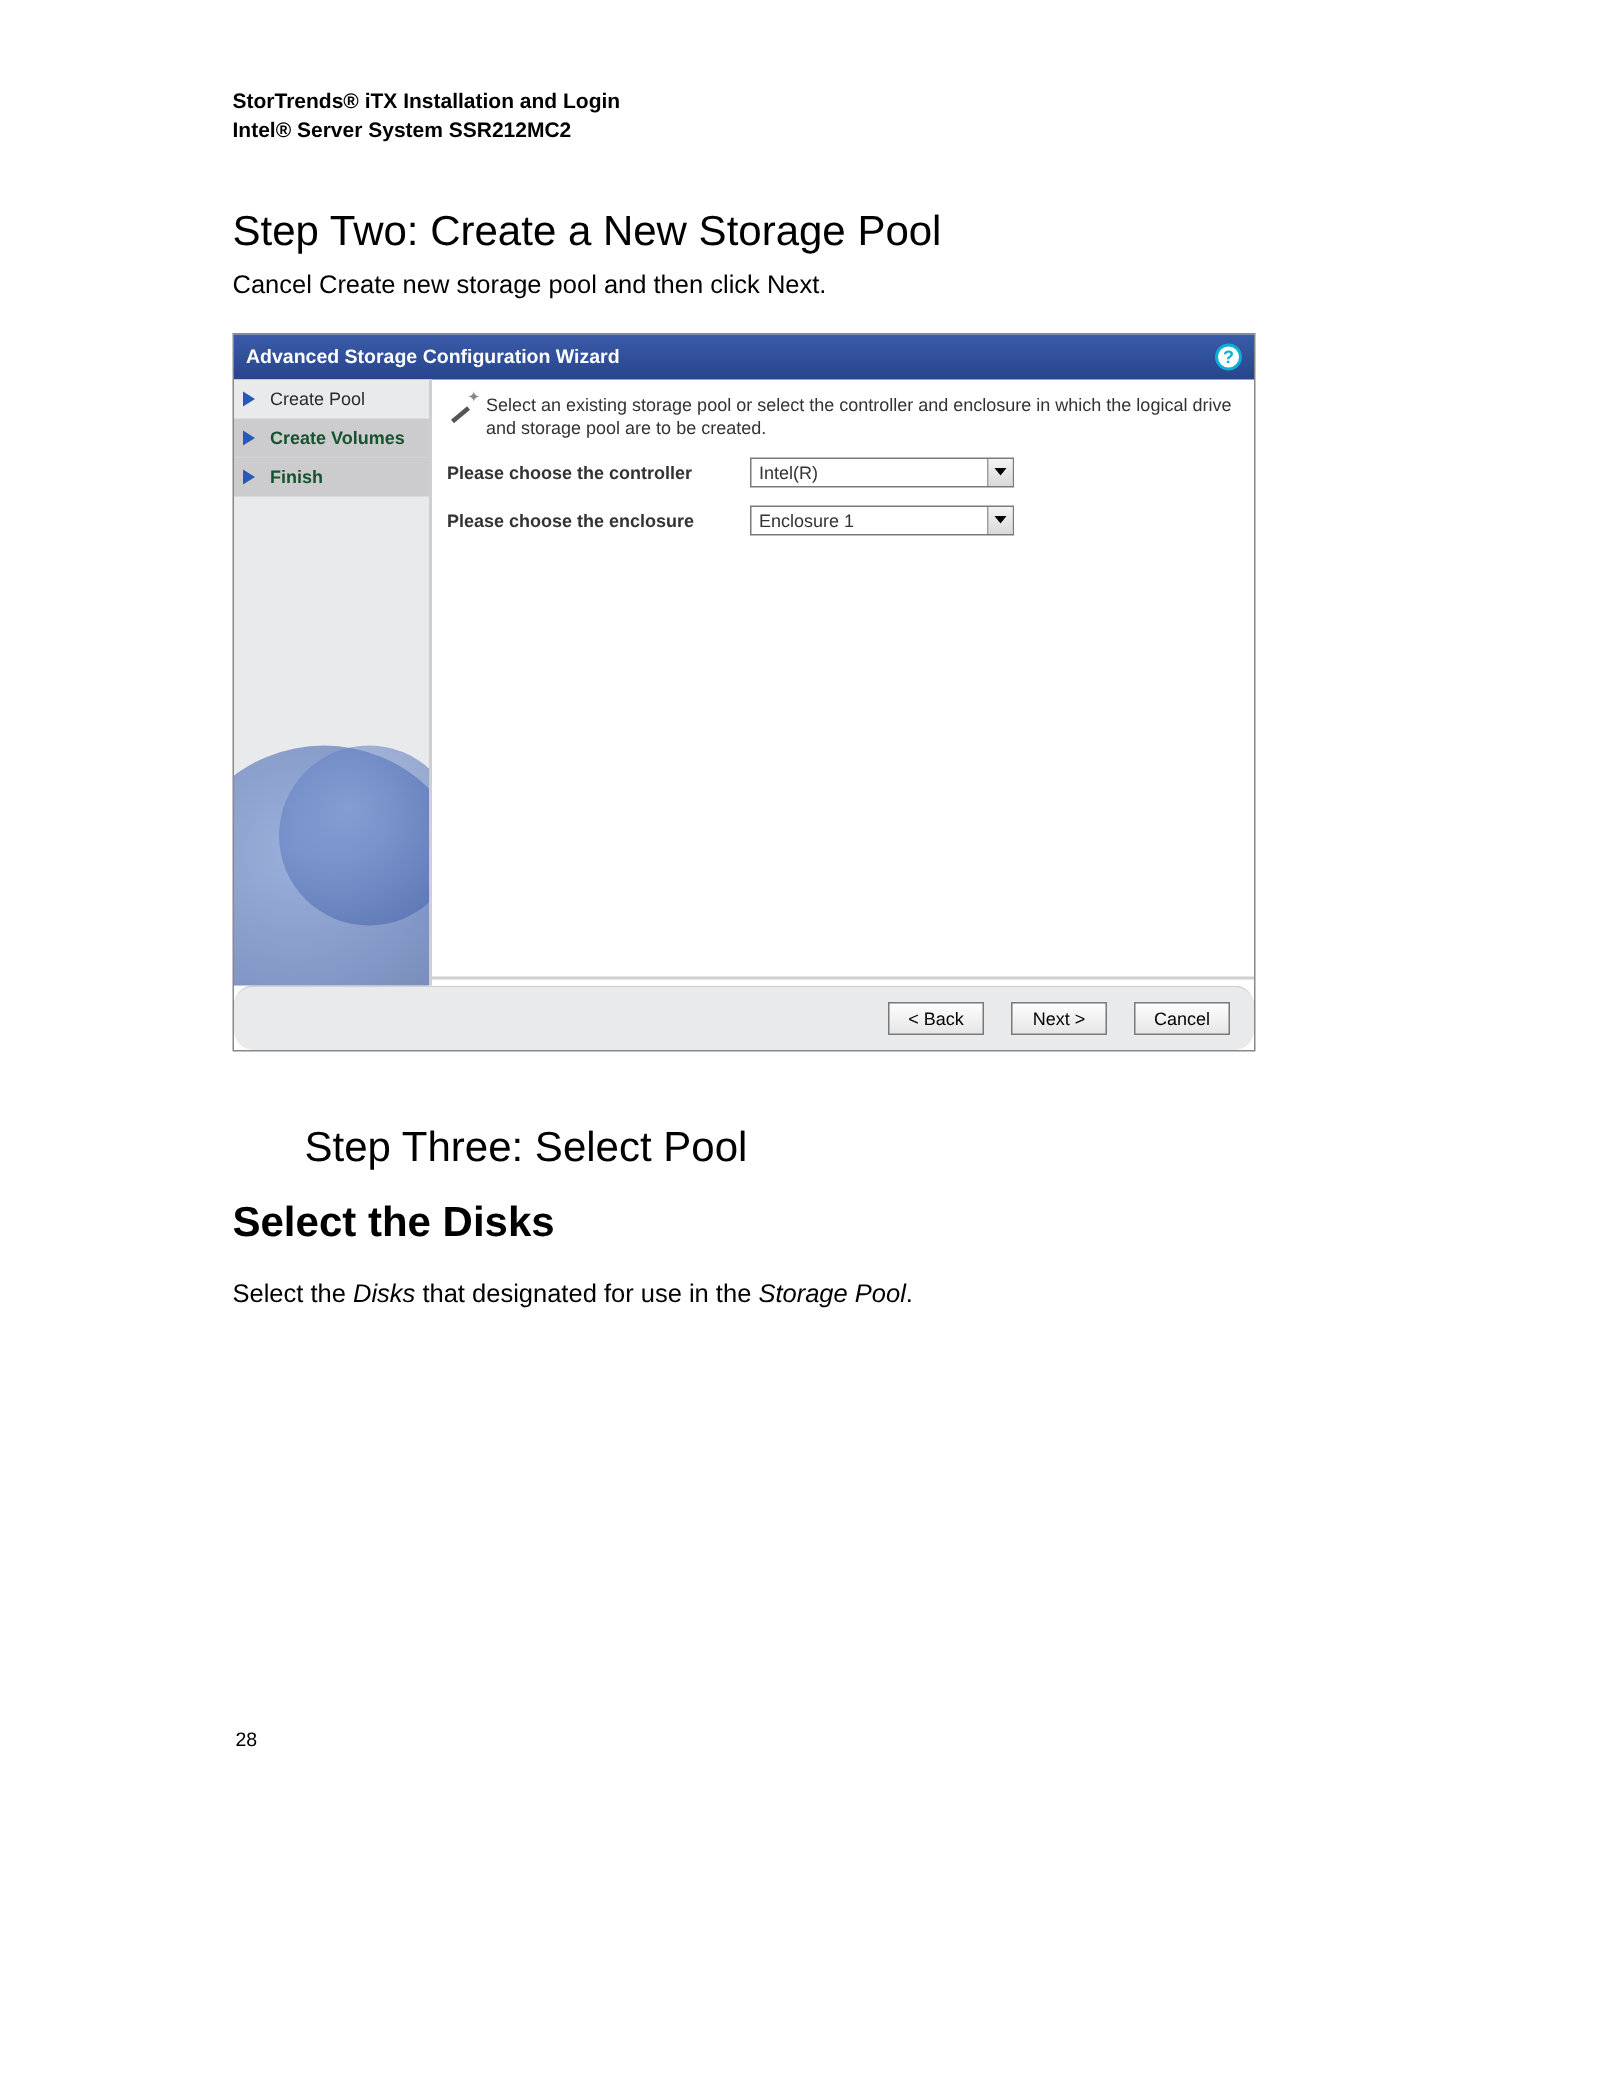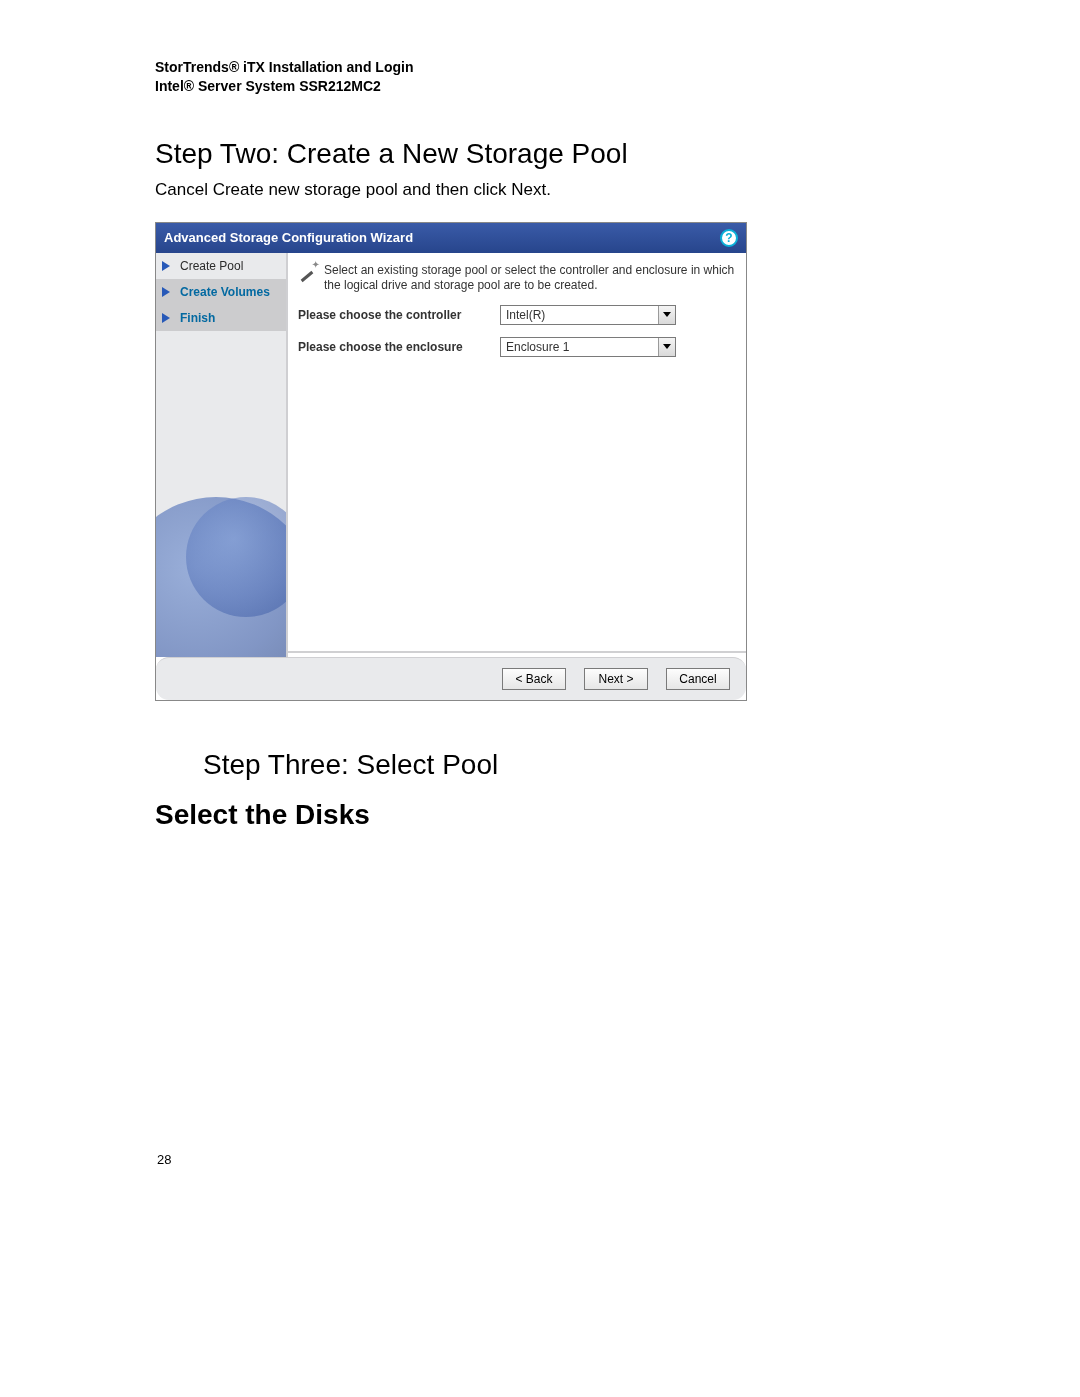--- a/index.html
+++ b/index.html
@@ -23,21 +23,21 @@
   h1.step-title {
     font-size: 28px;
     font-weight: normal;
     margin-bottom: 10px;
   }
   p.step-desc {
     font-size: 17px;
     margin-bottom: 22px;
   }
   .wizard {
-    width: 592px;
+    width: 682px;
     border: 1px solid #888;
     background: #fff;
   }
   .wizard-titlebar {
     background: linear-gradient(#3a5ba8, #27458c);
     color: #fff;
     font-weight: bold;
     font-size: 13px;
     padding: 6px 8px;
     display: flex;
@@ -71,21 +71,21 @@
     display: flex;
     align-items: center;
     gap: 10px;
     padding: 6px 8px 6px 6px;
     font-size: 12px;
     color: #2b2b2b;
   }
   .sidebar-step.active {
     font-weight: bold;
     background: #ccccce;
-    color: #0369a1;
+    color: #14532d;
   }
   .arrow-icon {
     width: 0; height: 0;
     border-top: 5px solid transparent;
     border-bottom: 5px solid transparent;
     border-left: 8px solid #2759b8;
     display: inline-block;
   }
   .globe-bg {
     position: absolute;
@@ -313,15 +313,18 @@
 
     <div class="wizard-footer">
       <div class="wiz-btn">&lt; Back</div>
       <div class="wiz-btn">Next &gt;</div>
       <div class="wiz-btn">Cancel</div>
     </div>
   </div>
 
   <h1 class="step-three">Step Three: Select Pool</h1>
   <h2 class="subhead">Select the Disks</h2>
+  <p class="body-text">
+    <span>Select the </span><span class="italic">Disks</span><span> that designated for use in the </span><span class="italic">Storage Pool</span><span>.</span>
+  </p>
 </div>
 
 <div class="page-number">28</div>
 
 </body></html>

